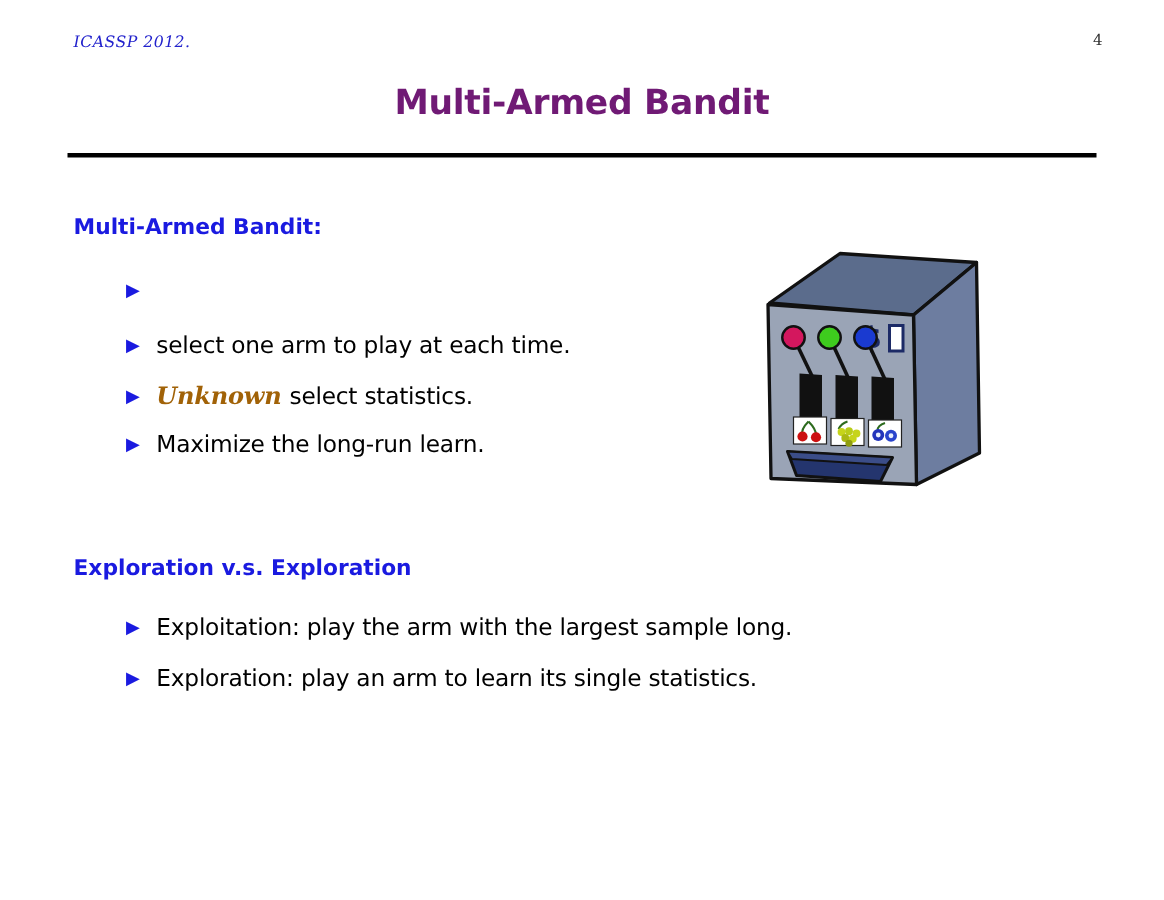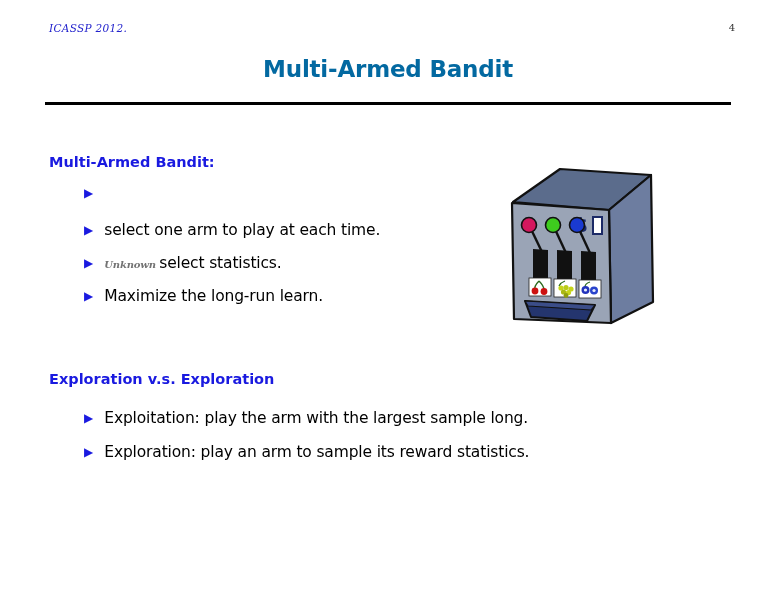--- a/index.html
+++ b/index.html
@@ -48,21 +48,21 @@
 
   .slide-title {
     position: absolute;
     left: 0;
     top: 56px;
     width: 776px;
     text-align: center;
     font-family: "DejaVu Sans", sans-serif;
     font-weight: bold;
     font-size: 23px;
-    color: #0369a1;
+    color: #701a75;
     letter-spacing: -0.2px;
   }
 
   .rule {
     position: absolute;
     left: 45px;
     top: 102px;
     width: 686px;
     height: 3px;
     background: #000000;
@@ -71,21 +71,21 @@
   
   .section-head {
     position: absolute;
     left: 49px;
     font-family: "DejaVu Sans", sans-serif;
     font-weight: bold;
     font-size: 14.5px;
     color: #1a1ae0;
     white-space: nowrap;
   }
-  .sec1 { top: 154px; text-align: center; }
+  .sec1 { top: 144px; text-align: center; }
   .sec2 { top: 371px; }
 
   .bullet-list {
     position: absolute;
     left: 84px;
     margin: 0;
     padding: 0;
     list-style: none;
   }
   .list1 { top: 188px; }
@@ -116,22 +116,22 @@
   }
   .mathit {
     font-family: "DejaVu Serif", serif;
     font-style: italic;
     font-size: 15px;
   }
   .emph-red {
     font-family: "DejaVu Serif", serif;
     font-style: italic;
     font-weight: bold;
-    font-size: 10px;
-    color: #737373;
+    font-size: 16px;
+    color: #a16207;
   }
 
   
   .machine {
     position: absolute;
     left: 503px;
     top: 163px;
     width: 155px;
     height: 175px;
   }
@@ -174,21 +174,21 @@
 
   <div class="section-head sec2">Exploration v.s. Exploration</div>
 
   <ul class="bullet-list list2">
     <li class="bullet-row">
       <span class="tri">▶</span>
       <span class="btext">Exploitation: play the arm with the largest sample long.</span>
     </li>
     <li class="bullet-row">
       <span class="tri">▶</span>
-      <span class="btext">Exploration: play an arm to sample its reward statistics.</span>
+      <span class="btext">Exploration: play an arm to learn its single statistics.</span>
     </li>
   </ul>
 
   <div class="machine">
     <svg width="155" height="175" viewBox="0 0 155 175" xmlns="http://www.w3.org/2000/svg">
 
       <polygon points="10,39 57,6 148,12 106,47" fill="#5b6c8c" stroke="#111111" stroke-width="2.2" stroke-linejoin="round"></polygon>
 
       <polygon points="106,47 148,12 150,139 108,160" fill="#6d7da0" stroke="#111111" stroke-width="2.2" stroke-linejoin="round"></polygon>
 

